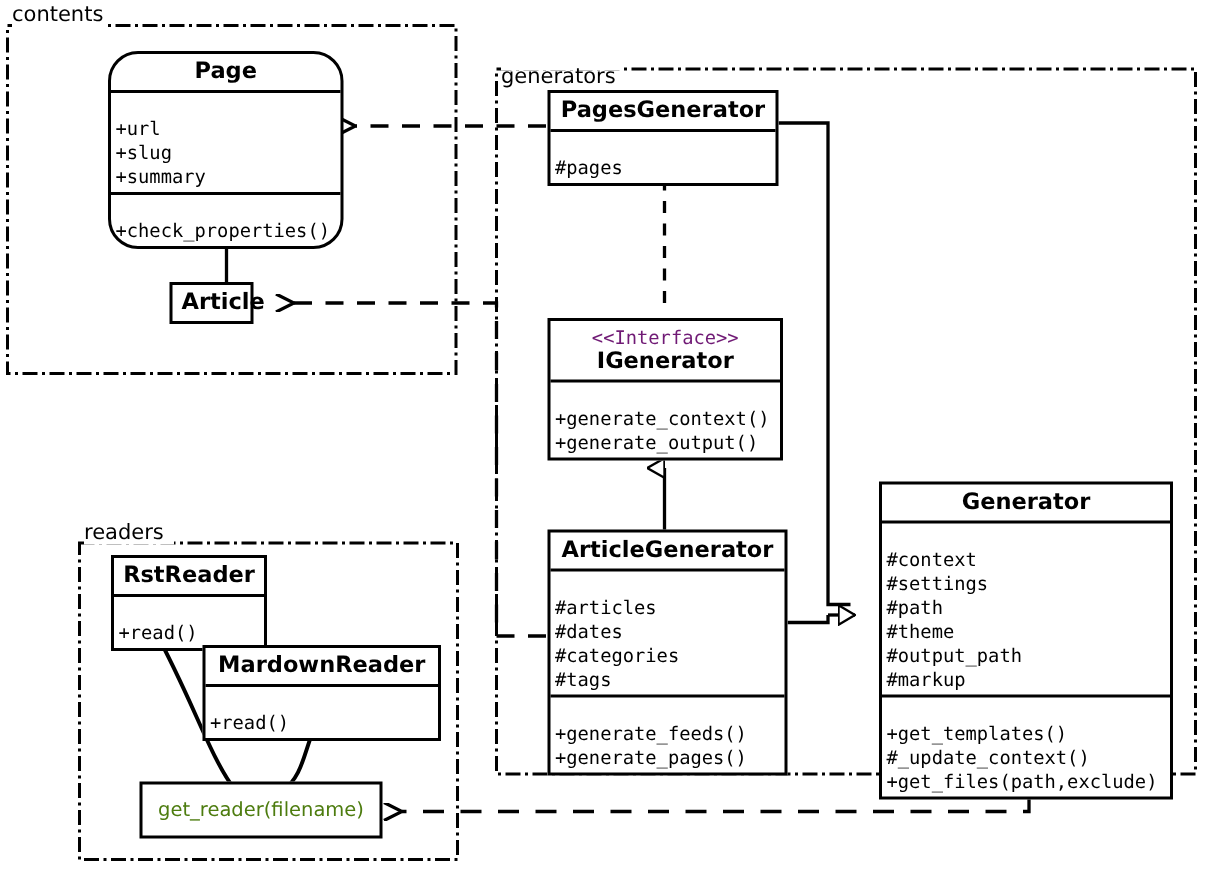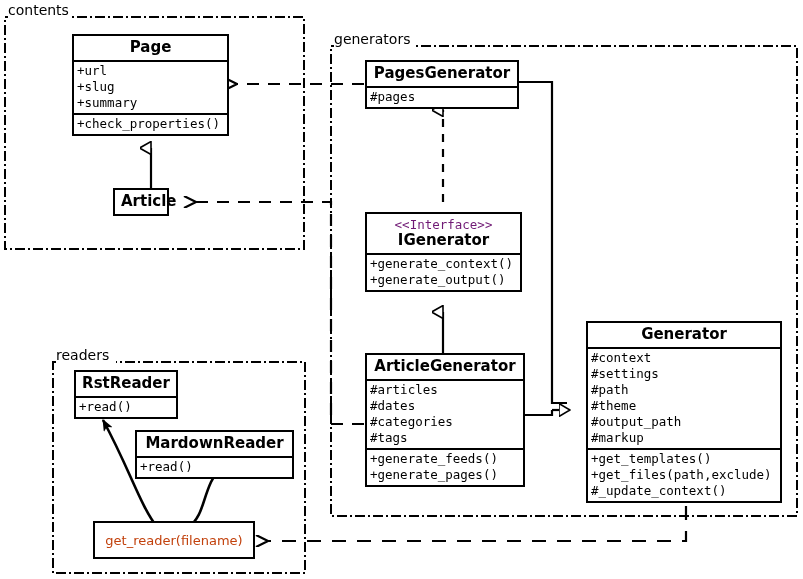--- a/index.html
+++ b/index.html
@@ -58,38 +58,38 @@
     font-size: 12.5px;
     line-height: 15px;
     padding-top: 3px;
     color: #701a75;
   }
   .uclass .title.with-stereo {
     padding-top: 0px;
   }
   .uclass .sect {
     border-top: 2px solid #000000;
-    padding: 1px 3px 2px 3px;
+    padding: 16px 3px 2px 3px;
   }
   .uclass .mem {
     font-family: "DejaVu Sans Mono", monospace;
     font-size: 12.5px;
     line-height: 16px;
     white-space: pre;
     color: #000;
   }
   .uclass.plain {
     display: flex;
     align-items: center;
     justify-content: center;
   }
   .uclass.plain .fnlabel {
     font-family: "DejaVu Sans", sans-serif;
     font-size: 13px;
-    color: #c2410c;
+    color: #4d7c0f;
     white-space: nowrap;
   }
 </style>
 </head>
 <body>
 
 <div id="canvas">
 
   <svg class="layer" viewBox="0 0 803 579" xmlns="http://www.w3.org/2000/svg">
 
@@ -132,24 +132,24 @@
     <path d="M364,424 L331,424 L331,202 L196,202" fill="none" stroke="#000" stroke-width="2.2" stroke-dasharray="12,9" stroke-linejoin="miter" marker-end="url(#open-arrow-left)"></path>
 
     <path d="M686,506 L686,541 L268,541" fill="none" stroke="#000" stroke-width="2.2" stroke-dasharray="14,11" stroke-linejoin="miter" marker-end="url(#open-arrow-left)"></path>
 
     <path d="M157,527 C140,505 130,470 103,420" fill="none" stroke="#000" stroke-width="2.6" marker-end="url(#solid-arrow)"></path>
 
     <path d="M188,528 C208,512 200,490 224,462" fill="none" stroke="#000" stroke-width="2.6" marker-end="url(#solid-arrow)"></path>
   </svg>
 
   <div class="pkg-label" style="left:8px; top:3px;">contents</div>
-  <div class="pkg-label" style="left:334px; top:32px;">generators</div>
+  <div class="pkg-label" style="left:334px; top:44px;">generators</div>
   <div class="pkg-label" style="left:56px; top:348px;">readers</div>
 
-  <div class="uclass" style="left:72px; top:34px; width:157px;">
+  <div class="uclass" style="left:72px; top:34px; width:157px;border-radius:20px;">
     <div class="title">Page</div>
     <div class="sect">
       <div class="mem">+url</div>
       <div class="mem">+slug</div>
       <div class="mem">+summary</div>
     </div>
     <div class="sect">
       <div class="mem">+check_properties()</div>
     </div>
   </div>
@@ -193,22 +193,22 @@
     <div class="sect">
       <div class="mem">#context</div>
       <div class="mem">#settings</div>
       <div class="mem">#path</div>
       <div class="mem">#theme</div>
       <div class="mem">#output_path</div>
       <div class="mem">#markup</div>
     </div>
     <div class="sect">
       <div class="mem">+get_templates()</div>
+      <div class="mem">#_update_context()</div>
       <div class="mem">+get_files(path,exclude)</div>
-      <div class="mem">#_update_context()</div>
     </div>
   </div>
 
   <div class="uclass" style="left:74px; top:370px; width:104px;">
     <div class="title">RstReader</div>
     <div class="sect">
       <div class="mem">+read()</div>
     </div>
   </div>
 

